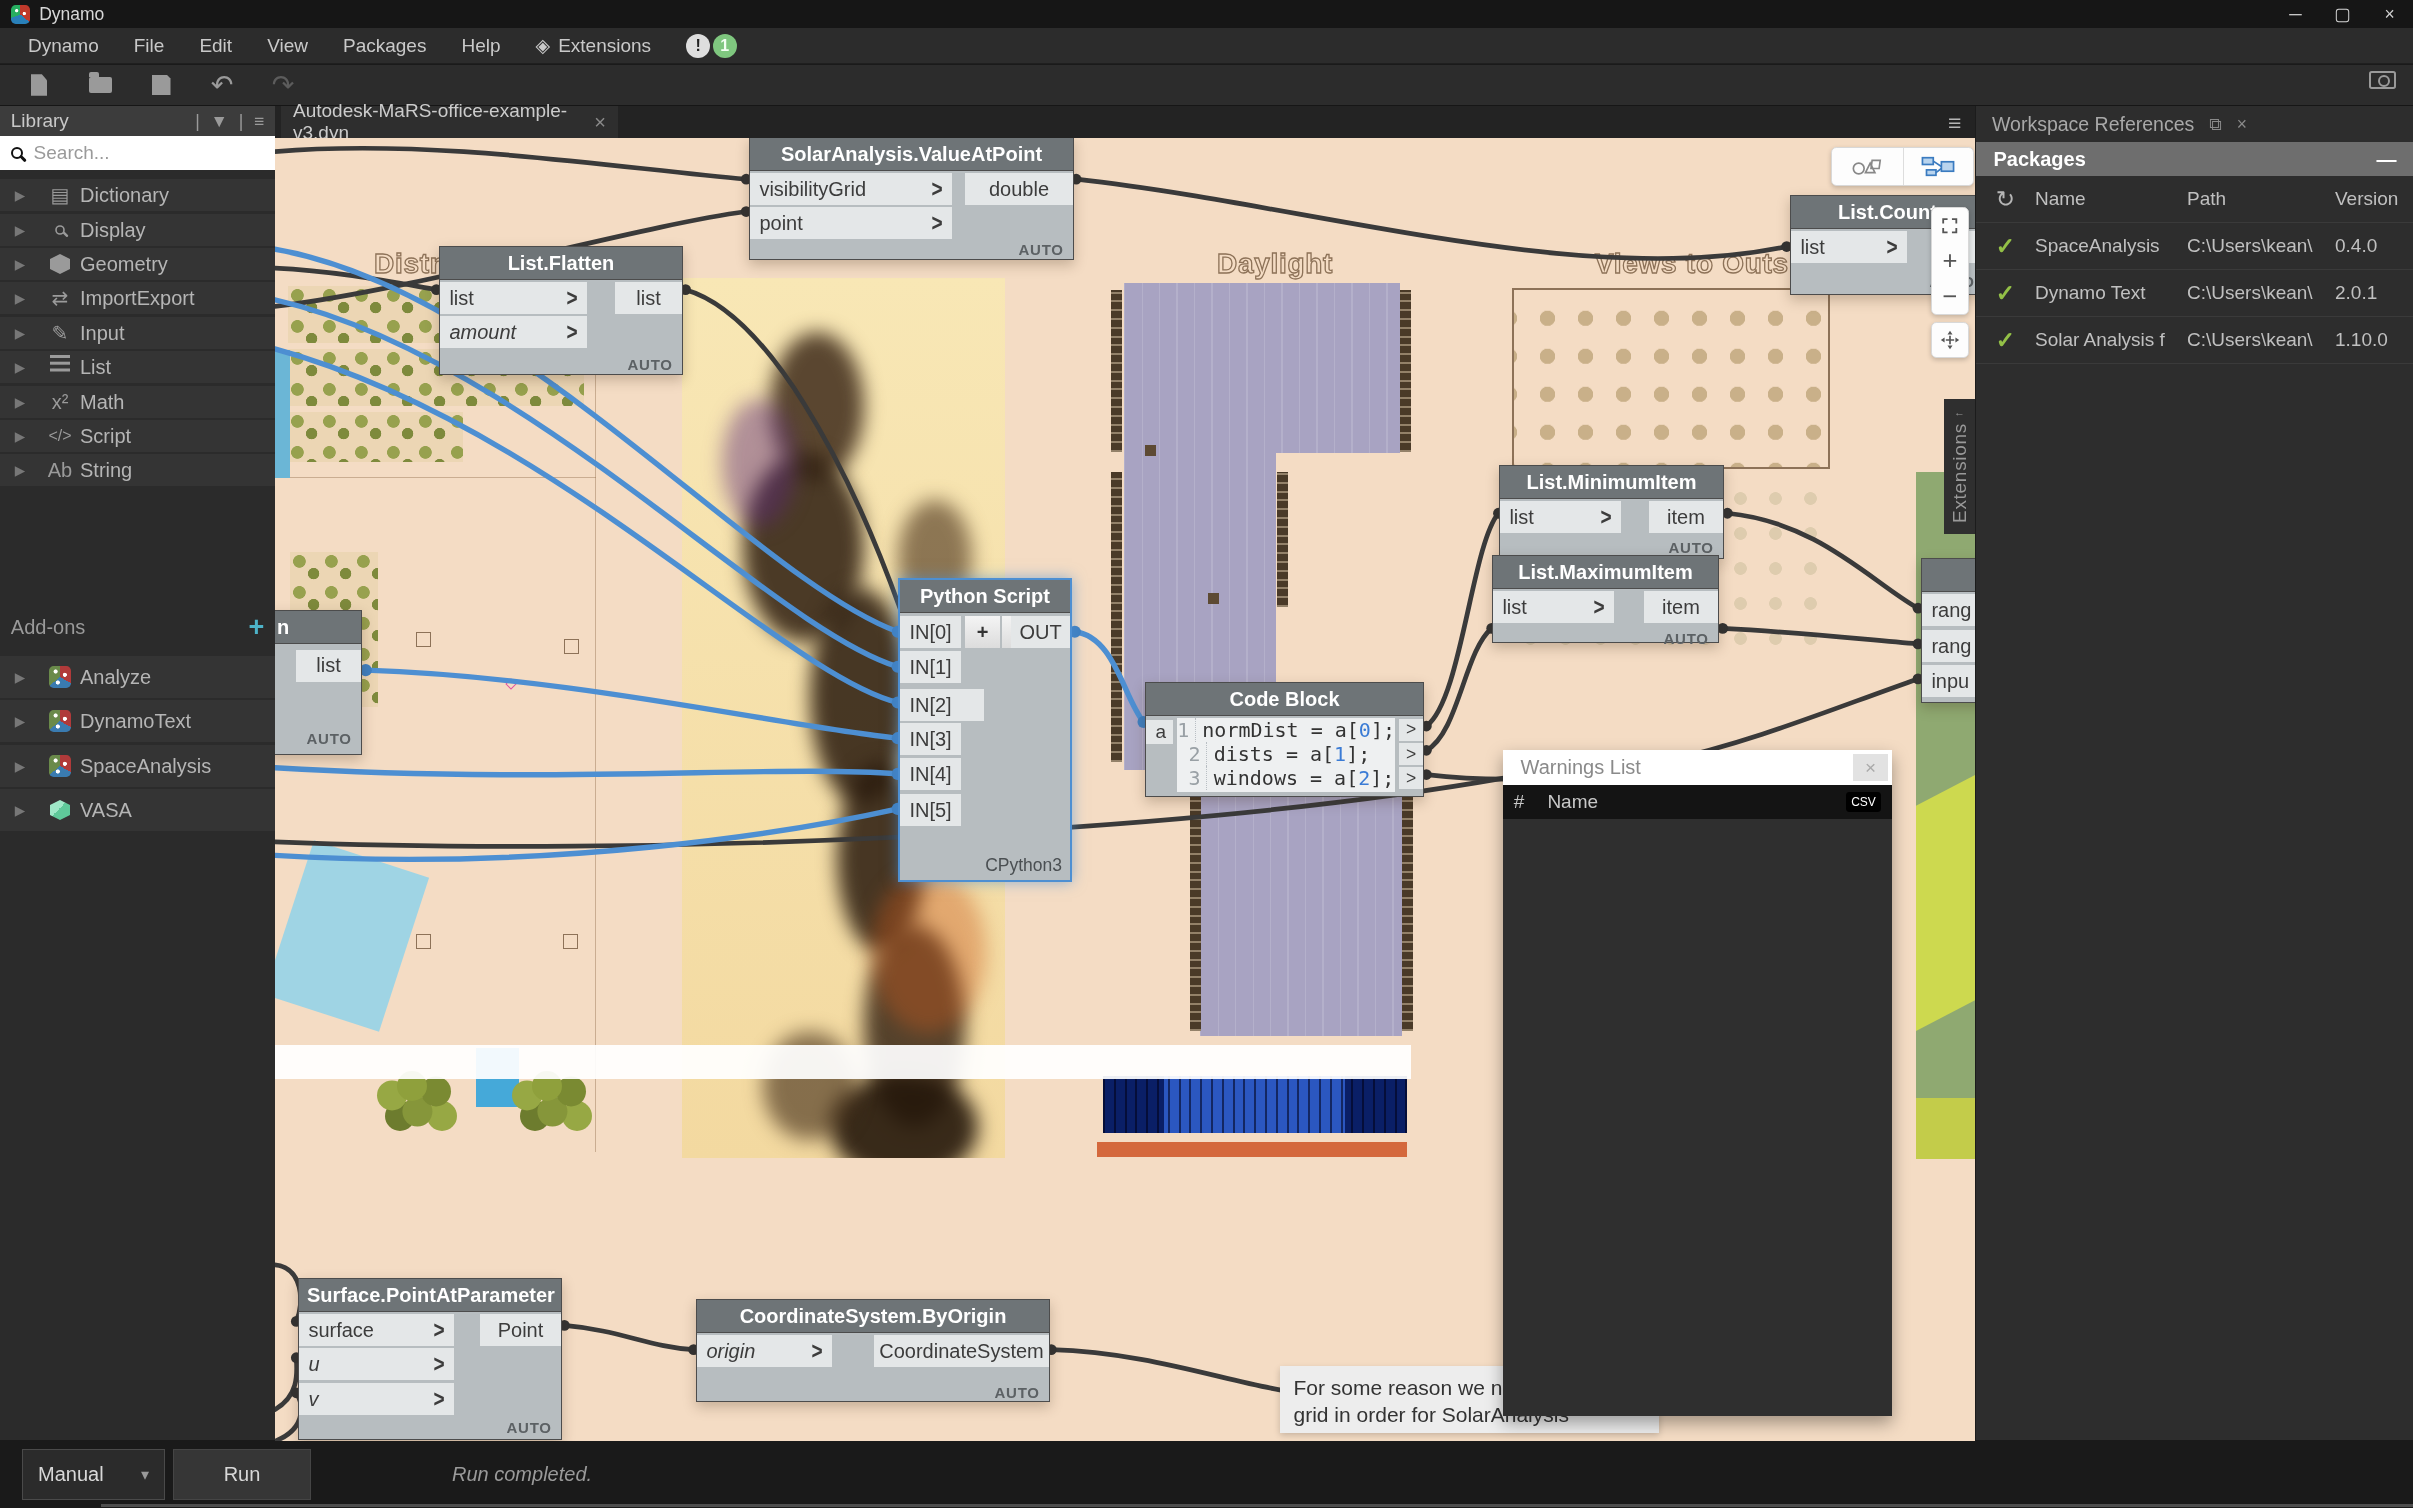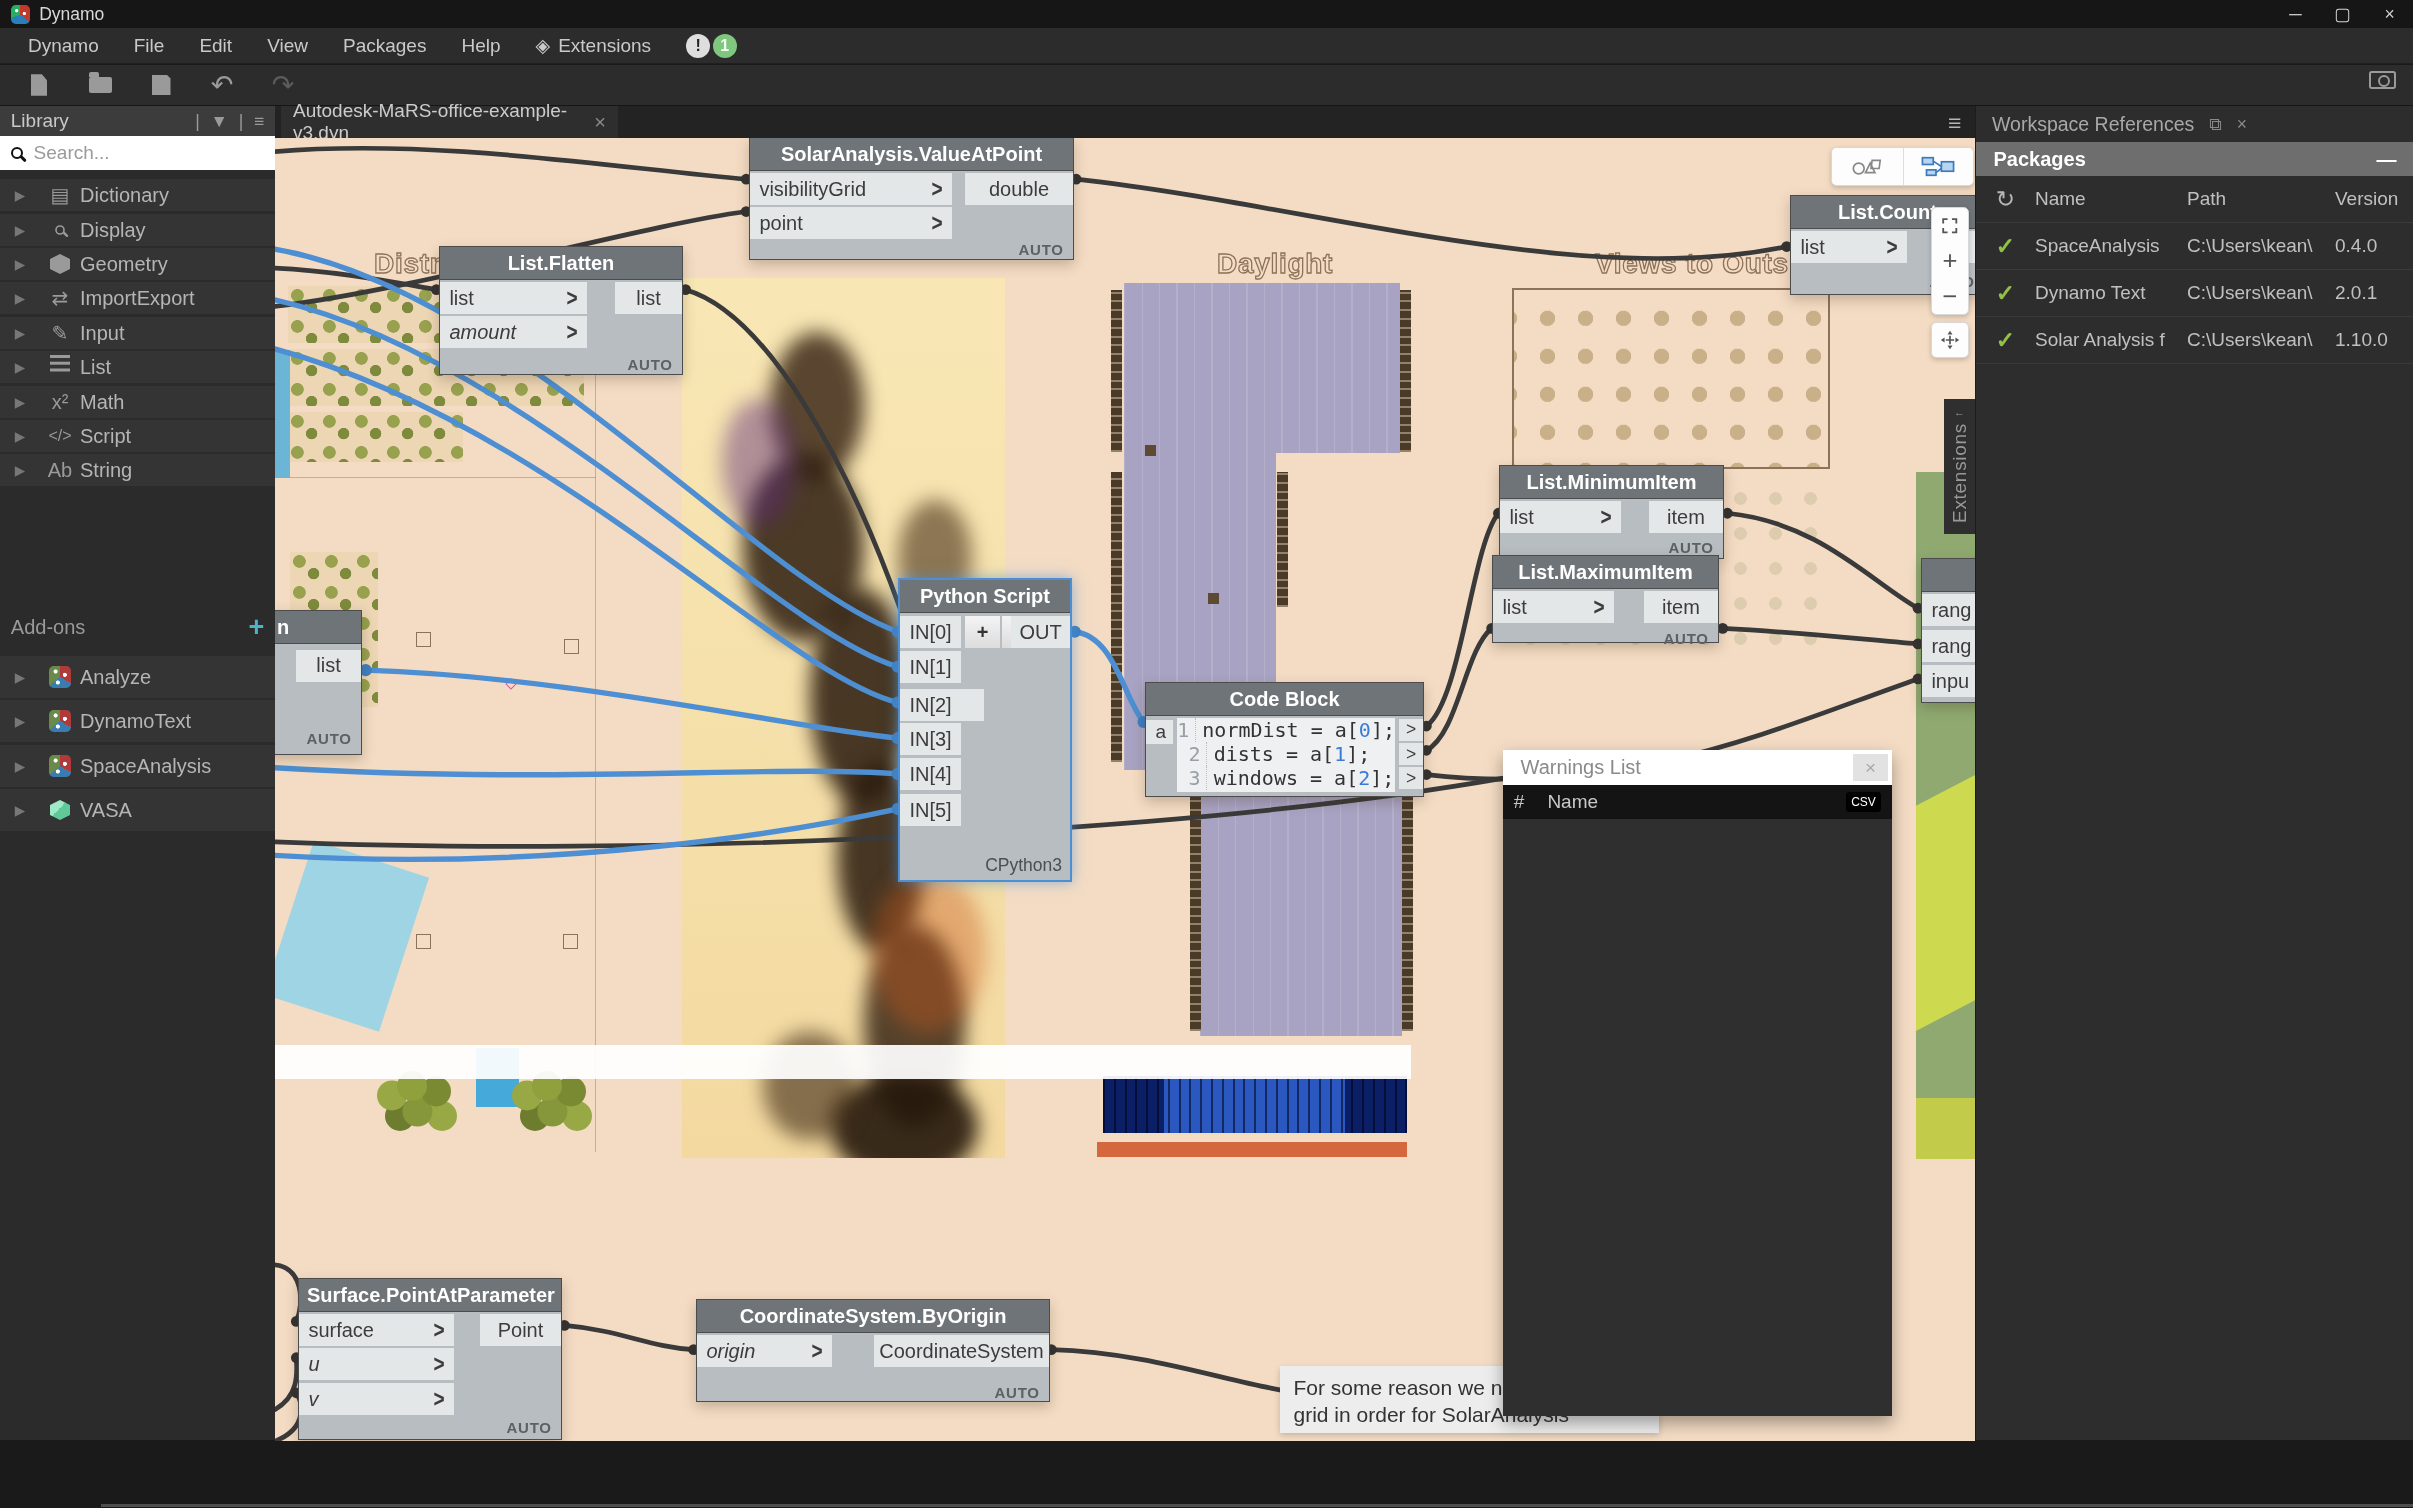--- a/index.html
+++ b/index.html
@@ -769,16 +769,24 @@
       <span class="pc3">2.0.1</span>
     </div>
     <div class="pkg-row">
       <span class="pc0 check">✓</span>
       <span class="pc1">Solar Analysis f</span>
       <span class="pc2">C:\Users\kean\</span>
       <span class="pc3">1.10.0</span>
     </div>
   </div>
 
+  <div class="abs" id="bottombar">
+    <div id="runmode">
+      <span>Manual</span>
+      <span class="caret">▾</span>
+    </div>
+    <div id="runbtn">Run</div>
+    <div id="runstatus">Run completed.</div>
+  </div>
   <div class="abs" id="bottomline"></div>
 
 </div>
 
 
 </body></html>

